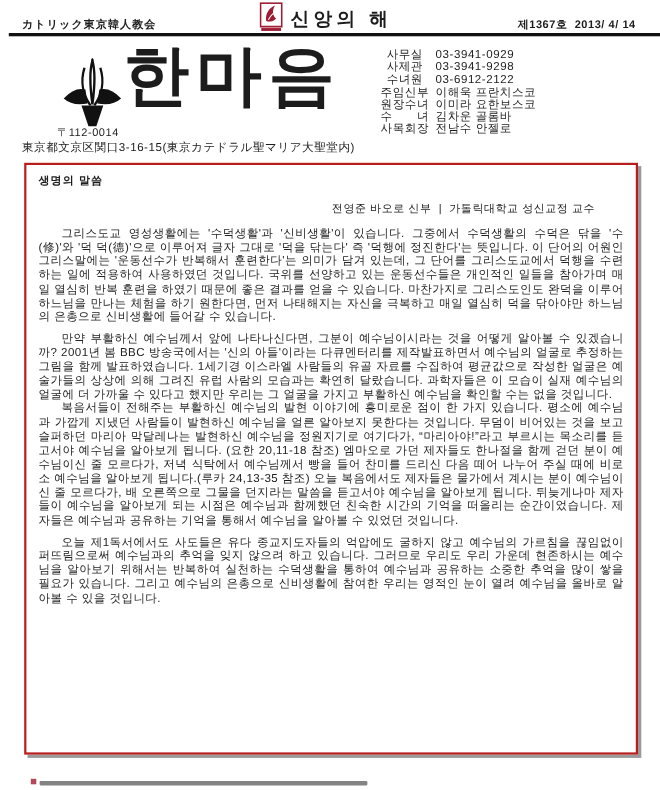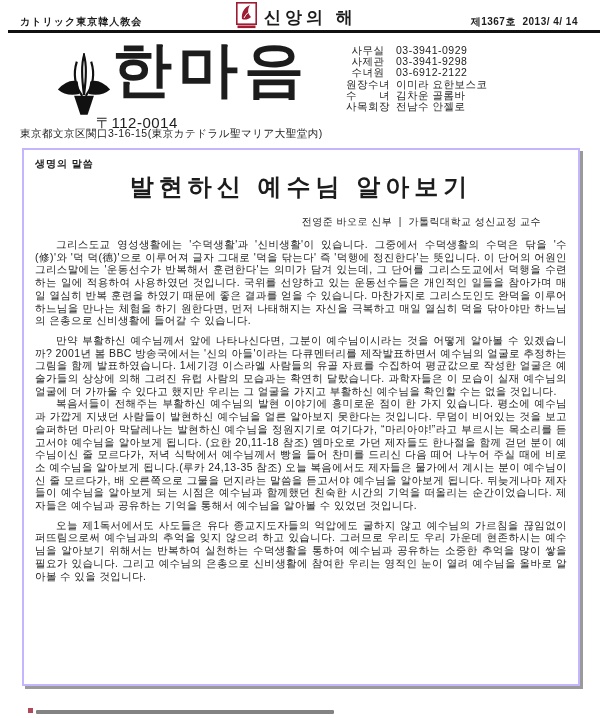--- a/index.html
+++ b/index.html
@@ -16,31 +16,31 @@
   .issue-no{position:absolute;right:22px;top:15px;font-size:10px;font-weight:bold;letter-spacing:0.5px;white-space:pre;}
   .header-rule{position:absolute;left:8px;right:0;top:30px;height:3px;background:#111;}
 
   
   .emblem{position:absolute;left:57px;top:53px;width:54px;height:64px;}
   .paper-title{
     position:absolute;left:112px;top:36px;width:230px;
     font-family:"DejaVu Serif","Liberation Serif",serif;
     font-size:60px;font-weight:bold;letter-spacing:6px;line-height:1.1;white-space:nowrap;
   }
-  .postal{position:absolute;left:52px;top:114px;font-size:15px;letter-spacing:0.5px;margin-left:44px;}
+  .postal{position:absolute;left:52px;top:114px;font-size:10px;letter-spacing:0.5px;}
   .address{position:absolute;left:20px;top:127px;font-size:10.5px;letter-spacing:0.5px;}
   .contact-list{position:absolute;left:340px;top:45px;width:240px;}
   .contact-row{display:flex;font-size:10.5px;line-height:11.2px;letter-spacing:0.5px;}
   .contact-label{width:56px;white-space:pre;flex:none;text-align:center;}
   .contact-value{white-space:pre;}
 
   
   .article-box{
     position:absolute;left:22px;top:148px;width:532px;height:527px;
-    border:2px solid #c4b5fd;background:#fff;
+    border:2px solid #b91c1c;background:#fff;
     box-shadow:3px 3px 0 #9a9a9a;
     padding:7px 11px 0 11px;
   }
   .section-label{font-size:10px;font-weight:bold;letter-spacing:1px;}
   .article-title{
     text-align:center;font-size:24px;font-weight:600;letter-spacing:5px;
     margin-top:0px;white-space:pre;
   }
   .byline{text-align:right;font-size:10px;font-weight:normal;letter-spacing:0.5px;margin:12px 26px 0 0;white-space:pre;}
   .body-text{margin-top:9px;}
@@ -96,36 +96,39 @@
     </div>
     <div class="contact-row">
       <span class="contact-label">사제관</span>
       <span class="contact-value">03-3941-9298</span>
     </div>
     <div class="contact-row">
       <span class="contact-label">수녀원</span>
       <span class="contact-value">03-6912-2122</span>
     </div>
     <div class="contact-row">
+      <span class="contact-label">주임신부</span>
+      <span class="contact-value">이해욱 프란치스코</span>
+    </div>
+    <div class="contact-row">
       <span class="contact-label">원장수녀</span>
       <span class="contact-value">이미라 요한보스코</span>
     </div>
     <div class="contact-row">
       <span class="contact-label">수　　녀</span>
       <span class="contact-value">김차운 골롬바</span>
     </div>
     <div class="contact-row">
       <span class="contact-label">사목회장</span>
       <span class="contact-value">전남수 안젤로</span>
     </div>
   </div>
 
 <div class="article-box">
   <div class="section-label">생명의 말씀</div>
-  <div class="article-title">발현하신 예수님 알아보기</div>
   <div class="byline">전영준 바오로 신부  |  가톨릭대학교 성신교정 교수</div>
   <div class="body-text">
       <p class="para">그리스도교 영성생활에는 '수덕생활'과 '신비생활'이 있습니다. 그중에서 수덕생활의 수덕은 닦을 '수(修)'와 '덕 덕(德)'으로 이루어져 글자 그대로 '덕을 닦는다' 즉 '덕행에 정진한다'는 뜻입니다. 이 단어의 어원인 그리스말에는 '운동선수가 반복해서 훈련한다'는 의미가 담겨 있는데, 그 단어를 그리스도교에서 덕행을 수련하는 일에 적용하여 사용하였던 것입니다. 국위를 선양하고 있는 운동선수들은 개인적인 일들을 참아가며 매일 열심히 반복 훈련을 하였기 때문에 좋은 결과를 얻을 수 있습니다. 마찬가지로 그리스도인도 완덕을 이루어 하느님을 만나는 체험을 하기 원한다면, 먼저 나태해지는 자신을 극복하고 매일 열심히 덕을 닦아야만 하느님의 은총으로 신비생활에 들어갈 수 있습니다.</p>
       <p class="para gap">만약 부활하신 예수님께서 앞에 나타나신다면, 그분이 예수님이시라는 것을 어떻게 알아볼 수 있겠습니까? 2001년 봄 BBC 방송국에서는 '신의 아들'이라는 다큐멘터리를 제작발표하면서 예수님의 얼굴로 추정하는 그림을 함께 발표하였습니다. 1세기경 이스라엘 사람들의 유골 자료를 수집하여 평균값으로 작성한 얼굴은 예술가들의 상상에 의해 그려진 유럽 사람의 모습과는 확연히 달랐습니다. 과학자들은 이 모습이 실재 예수님의 얼굴에 더 가까울 수 있다고 했지만 우리는 그 얼굴을 가지고 부활하신 예수님을 확인할 수는 없을 것입니다.</p>
       <p class="para">복음서들이 전해주는 부활하신 예수님의 발현 이야기에 흥미로운 점이 한 가지 있습니다. 평소에 예수님과 가깝게 지냈던 사람들이 발현하신 예수님을 얼른 알아보지 못한다는 것입니다. 무덤이 비어있는 것을 보고 슬퍼하던 마리아 막달레나는 발현하신 예수님을 정원지기로 여기다가, “마리아야!”라고 부르시는 목소리를 듣고서야 예수님을 알아보게 됩니다. (요한 20,11-18 참조) 엠마오로 가던 제자들도 한나절을 함께 걷던 분이 예수님이신 줄 모르다가, 저녁 식탁에서 예수님께서 빵을 들어 찬미를 드리신 다음 떼어 나누어 주실 때에 비로소 예수님을 알아보게 됩니다.(루카 24,13-35 참조) 오늘 복음에서도 제자들은 물가에서 계시는 분이 예수님이신 줄 모르다가, 배 오른쪽으로 그물을 던지라는 말씀을 듣고서야 예수님을 알아보게 됩니다. 뒤늦게나마 제자들이 예수님을 알아보게 되는 시점은 예수님과 함께했던 친숙한 시간의 기억을 떠올리는 순간이었습니다. 제자들은 예수님과 공유하는 기억을 통해서 예수님을 알아볼 수 있었던 것입니다.</p>
       <p class="para gap">오늘 제1독서에서도 사도들은 유다 종교지도자들의 억압에도 굴하지 않고 예수님의 가르침을 끊임없이 퍼뜨림으로써 예수님과의 추억을 잊지 않으려 하고 있습니다. 그러므로 우리도 우리 가운데 현존하시는 예수님을 알아보기 위해서는 반복하여 실천하는 수덕생활을 통하여 예수님과 공유하는 소중한 추억을 많이 쌓을 필요가 있습니다. 그리고 예수님의 은총으로 신비생활에 참여한 우리는 영적인 눈이 열려 예수님을 올바로 알아볼 수 있을 것입니다.</p>
     </div>
 </div>
 
 <div class="bottom-dot"></div>

